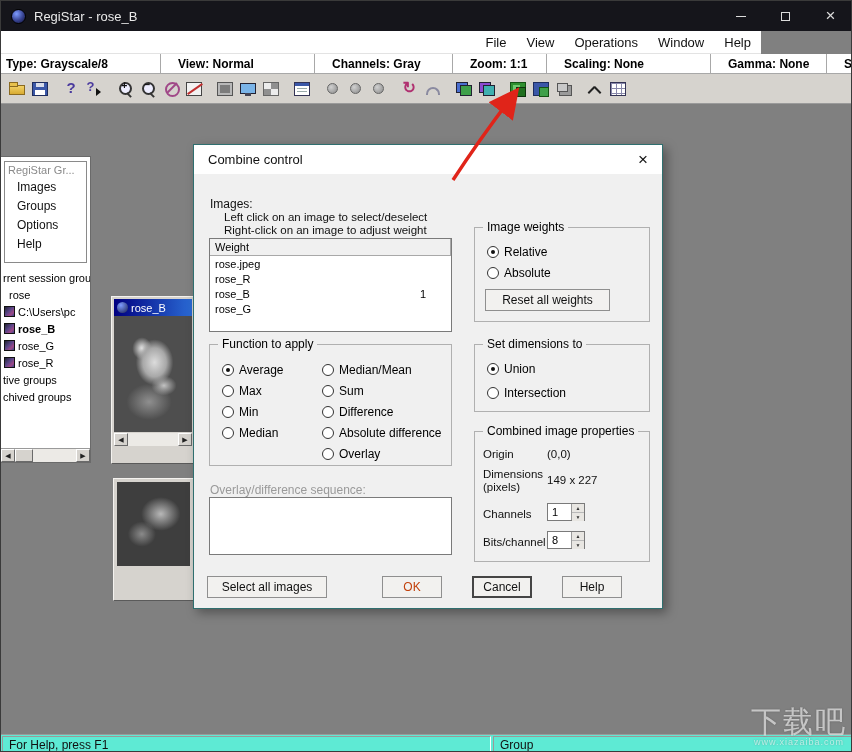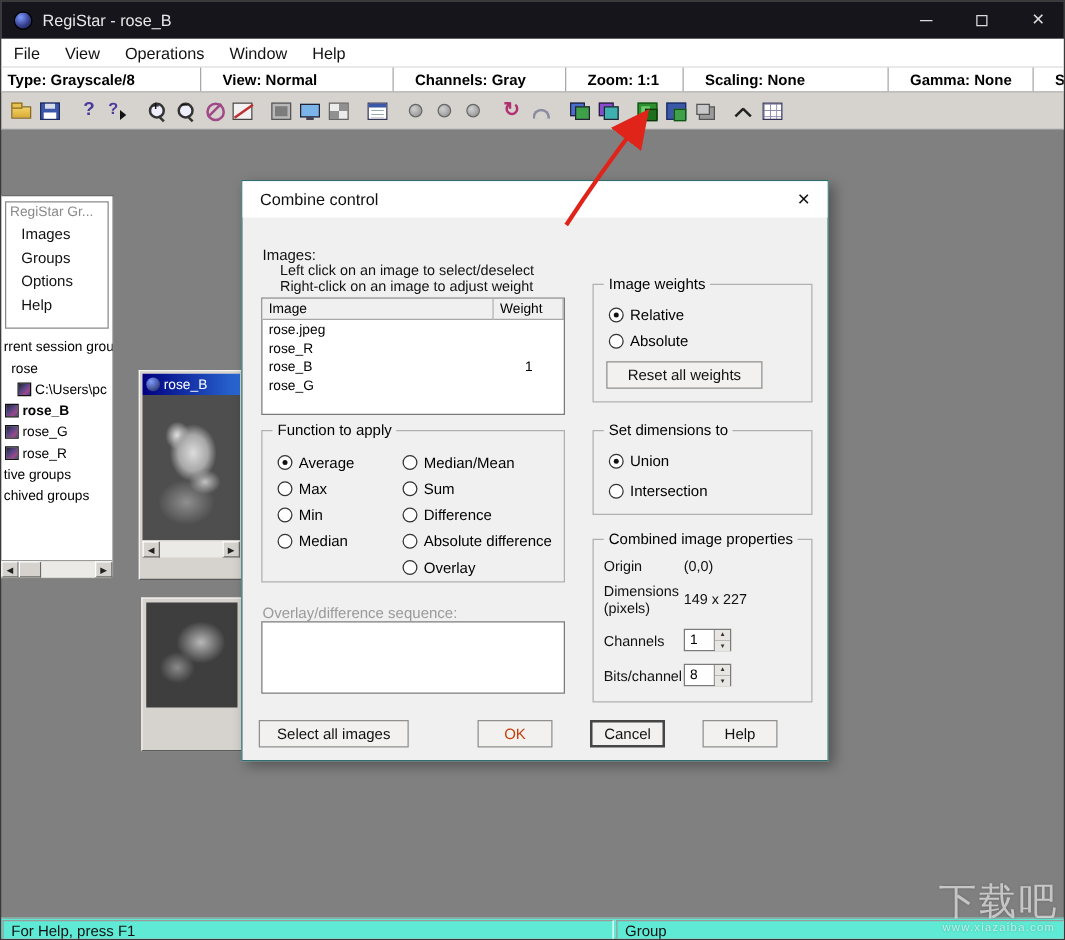--- a/index.html
+++ b/index.html
@@ -11,21 +11,21 @@
   .app-icon { width:15px; height:15px; border-radius:50%; margin:0 8px 0 10px;
     background: radial-gradient(circle at 35% 30%, #7d9bff 0%, #36418f 55%, #10122e 100%); border:1px solid #000; }
   .title-text { font-size:13px; }
   .win-controls { margin-left:auto; display:flex; height:100%; }
   .wbtn { width:45px; height:100%; display:flex; align-items:center; justify-content:center; }
   .glyph-min { width:10px; height:1px; background:#dcdcdc; }
   .glyph-max { width:9px; height:9px; border:1px solid #dcdcdc; }
   .glyph-close::before { content:'×'; font-size:17px; color:#dcdcdc; line-height:1; }
 
   
-  .menubar { position:absolute; left:0; top:30px; width:852px; height:23px; background:#ffffff; display:flex; align-items:center; border-bottom:1px solid #e3e3e3; }
+  .menubar { position:absolute; left:0; top:30px; width:760px; height:23px; background:#ffffff; display:flex; align-items:center; border-bottom:1px solid #e3e3e3;justify-content:flex-end; }
   .menu-item { padding:3px 10px; font-size:13px; color:#111; }
 
   
   .infobar { position:absolute; left:0; top:53px; width:852px; height:20px; background:#fff; display:flex; border-bottom:1px solid #a8a8a8;gap:12px; }
   .info-cell { border-right:1px solid #a8a8a8; font-size:12px; font-weight:bold; padding:3px 0 0 5px; white-space:nowrap; overflow:hidden; }
 
   
   .toolbar { position:absolute; left:0; top:73px; width:852px; height:30px; background:#d6d3ce; border-bottom:1px solid #9a9a9a; display:flex; align-items:center; padding-left:4px; }
   .tgroup { display:flex; margin-right:8px; }
   .tbtn { width:23px; height:24px; display:flex; align-items:center; justify-content:center; }
@@ -296,21 +296,21 @@
       <div class="side-nav-item">Options</div>
       <div class="side-nav-item">Help</div>
     </div>
     <div class="tree">
       <div class="tree-row" style="padding-left:2px">
           <span>rrent session group</span>
         </div>
       <div class="tree-row" style="padding-left:8px">
           <span>rose</span>
         </div>
-      <div class="tree-row" style="padding-left:13px">
+      <div class="tree-row" style="padding-left:3px">
           <span class="tree-ico"></span>
           <span>C:\Users\pc</span>
         </div>
       <div class="tree-row bold" style="padding-left:3px">
           <span class="tree-ico"></span>
           <span>rose_B</span>
         </div>
       <div class="tree-row" style="padding-left:3px">
           <span class="tree-ico"></span>
           <span>rose_G</span>
@@ -356,21 +356,20 @@
       <span class="dlg-title">Combine control</span>
       <span class="dlg-close">×</span>
     </div>
 
     <div class="dlg-label" style="left:16px; top:52px">Images:</div>
     <div class="dlg-label" style="left:30px; top:66px; font-size:11.5px">Left click on an image to select/deselect</div>
     <div class="dlg-label" style="left:30px; top:79px; font-size:11.5px">Right-click on an image to adjust weight</div>
 
     <div class="listbox">
       <div class="lb-header">
-        <div class="lb-hcol lb-c1">Image</div>
         <div class="lb-hcol" style="flex:1">Weight</div>
       </div>
       <div class="lb-row">
           <div class="lb-c1">rose.jpeg</div>
           <div class="lb-c2"></div>
         </div>
       <div class="lb-row">
           <div class="lb-c1">rose_R</div>
           <div class="lb-c2"></div>
         </div>

